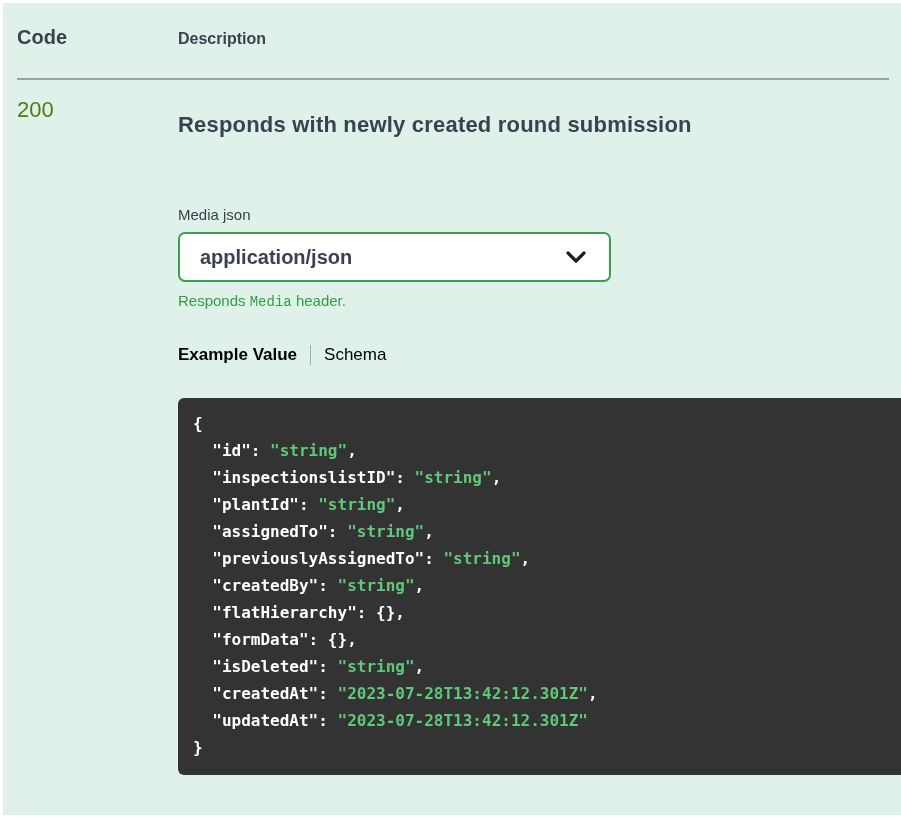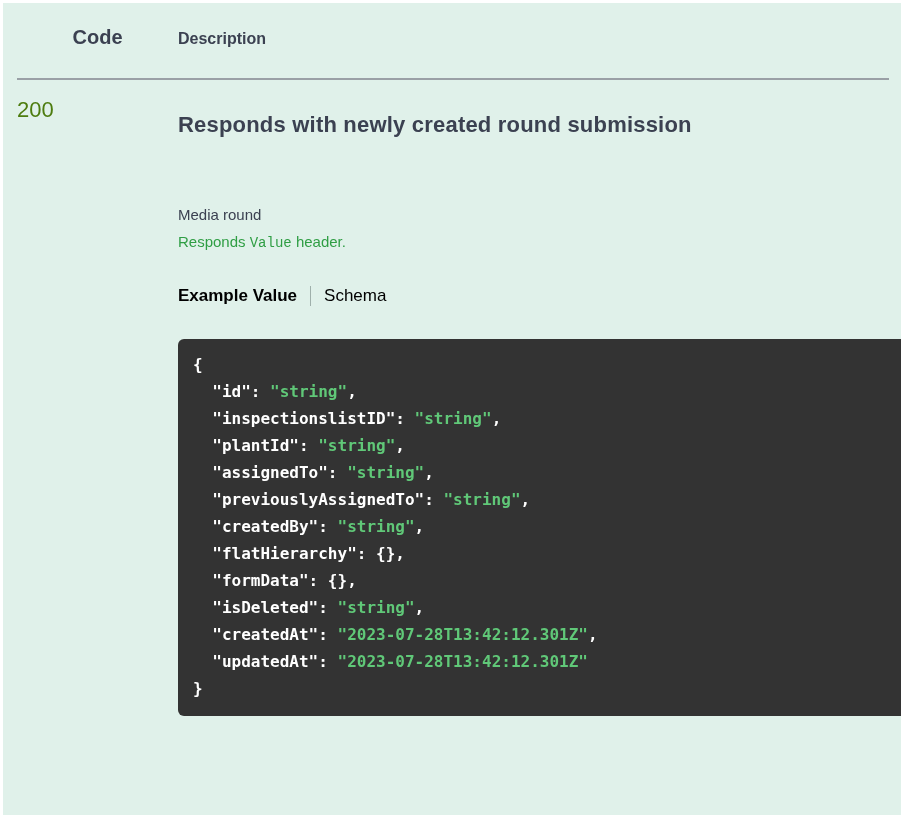--- a/index.html
+++ b/index.html
@@ -3,21 +3,21 @@
 <meta charset="utf-8">
 <style>
   * { margin:0; padding:0; box-sizing:border-box; }
   html,body { width:901px; height:823px; background:#ffffff; font-family:"Liberation Sans", sans-serif; }
   .panel {
     position:absolute; top:3px; left:3px; right:0; height:812px;
     background:#e0f1ea; overflow:hidden; color:#3b4151;
   }
   .hdr-row { display:flex; align-items:baseline; padding-top:23px; }
   .col-code { width:175px; padding-left:14px; flex:0 0 175px; }
-  .hdr-code { font-size:20px; font-weight:700; color:#3b4151;text-align:center; }
+  .hdr-code { font-size:20px; font-weight:700; color:#3b4151; }
   .hdr-desc { font-size:16px; font-weight:700; color:#3b4151; }
   .divider { height:2px; background:#9aa0a6; margin:29px 12px 0 14px; }
   .resp-row { display:flex; }
   .status-code { font-size:22px; font-weight:400; padding:17px 0 0 14px; width:175px; flex:0 0 175px; color:#4d7c0f; }
   .resp-body { flex:1; min-width:0; }
   .resp-heading { margin-top:32px; font-size:22px; font-weight:700; color:#3b4151; letter-spacing:0.2px; }
   .media-label { margin-top:68px; font-size:15px; color:#3b4151; }
   .select-wrap { position:relative; margin-top:9px; width:433px; height:50px; }
   .media-select {
     width:100%; height:100%;
@@ -57,24 +57,34 @@
   </div>
 
   <div class="divider"></div>
 
   <div class="resp-row">
     <div class="status-code">200</div>
 
     <div class="resp-body">
       <div class="resp-heading">Responds with newly created round submission</div>
 
-      <div class="media-label">Media round</div>
+      <div class="media-label">Media json</div>
 
+      <div class="select-wrap">
+        <select class="media-select">
+          <option>application/json</option>
+        </select>
+        <span class="chev">
+          <svg width="22" height="14" viewBox="0 0 22 14">
+              <polyline points="3,3 11,11 19,3" fill="none" stroke="#1f1f1f" stroke-width="3.2" stroke-linecap="round" stroke-linejoin="round"></polyline>
+            </svg>
+        </span>
+      </div>
 
-      <div class="controls-note"><span>Responds </span><code class="accept-code">Value</code><span> header.</span></div>
+      <div class="controls-note"><span>Responds </span><code class="accept-code">Media</code><span> header.</span></div>
 
       <div class="tabs">
         <span class="tab tab-example">Example Value</span>
         <span class="tab-sep"></span>
         <span class="tab tab-schema">Schema</span>
       </div>
 
       <pre class="code-block" id="code-block"><div><span class="tok-plain">{</span></div><div><span class="tok-plain">  "id": </span><span class="tok-string">"string"</span><span class="tok-plain">,</span></div><div><span class="tok-plain">  "inspectionslistID": </span><span class="tok-string">"string"</span><span class="tok-plain">,</span></div><div><span class="tok-plain">  "plantId": </span><span class="tok-string">"string"</span><span class="tok-plain">,</span></div><div><span class="tok-plain">  "assignedTo": </span><span class="tok-string">"string"</span><span class="tok-plain">,</span></div><div><span class="tok-plain">  "previouslyAssignedTo": </span><span class="tok-string">"string"</span><span class="tok-plain">,</span></div><div><span class="tok-plain">  "createdBy": </span><span class="tok-string">"string"</span><span class="tok-plain">,</span></div><div><span class="tok-plain">  "flatHierarchy": {},</span></div><div><span class="tok-plain">  "formData": {},</span></div><div><span class="tok-plain">  "isDeleted": </span><span class="tok-string">"string"</span><span class="tok-plain">,</span></div><div><span class="tok-plain">  "createdAt": </span><span class="tok-string">"2023-07-28T13:42:12.301Z"</span><span class="tok-plain">,</span></div><div><span class="tok-plain">  "updatedAt": </span><span class="tok-string">"2023-07-28T13:42:12.301Z"</span></div><div><span class="tok-plain">}</span></div></pre>
     </div>
   </div>

